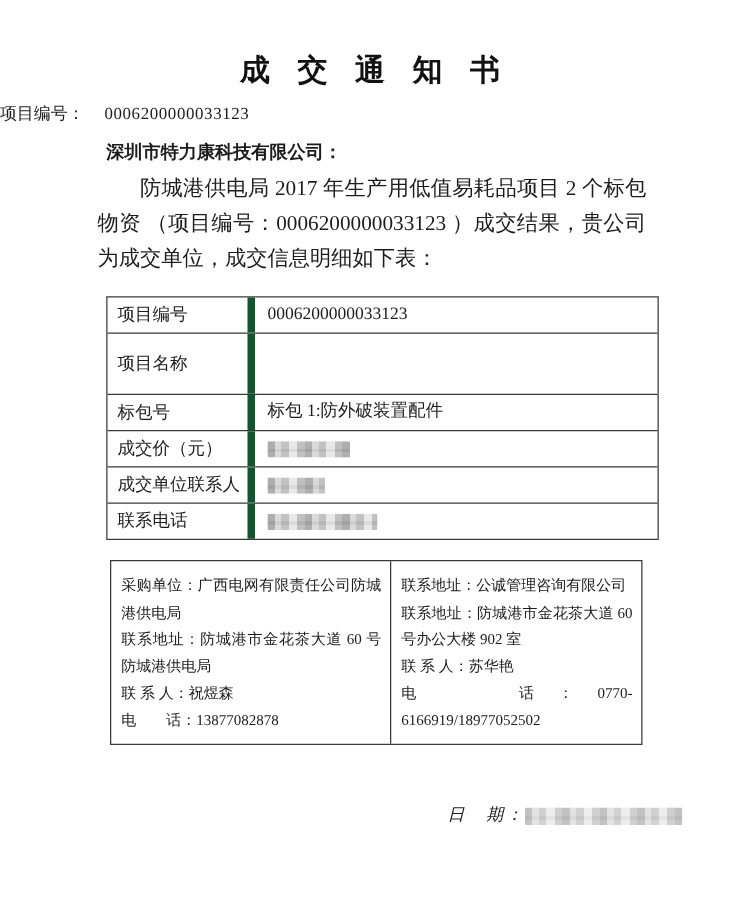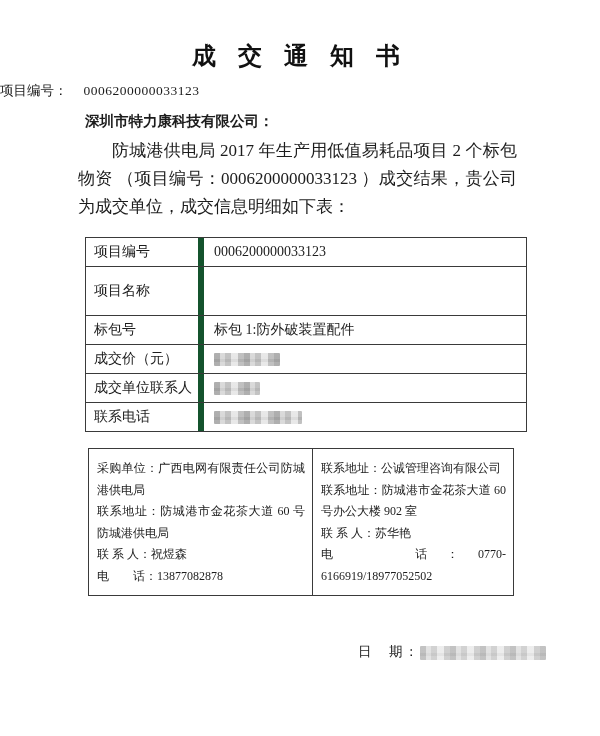--- a/index.html
+++ b/index.html
@@ -118,21 +118,21 @@
   .c-right{flex:1;}
   .c-line{margin:0;}
 
   
   .date-line{
     position:absolute;
     left:358px;
     top:643px;
     font-size:13.5px;
   }
-  .date-line .lbl{letter-spacing:2px;}
+  .date-line .lbl{letter-spacing:2px;font-style:italic;}
 </style>
 </head>
 <body>
 
 <div class="page">
 
   <div class="doc-title">成 交 通 知 书</div>
 
   <div class="proj-line">
     <span>项目编号：</span><span class="num">0006200000033123</span>

